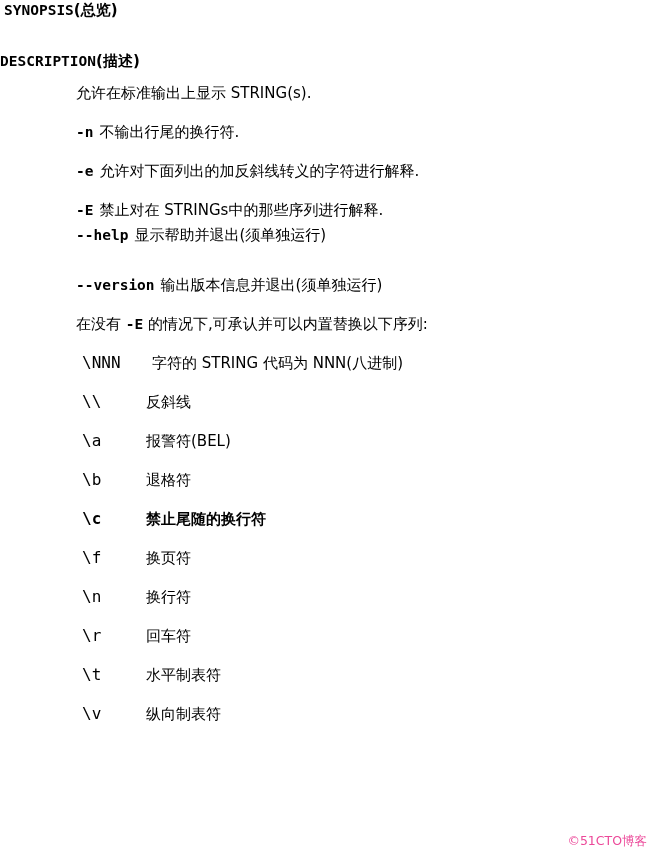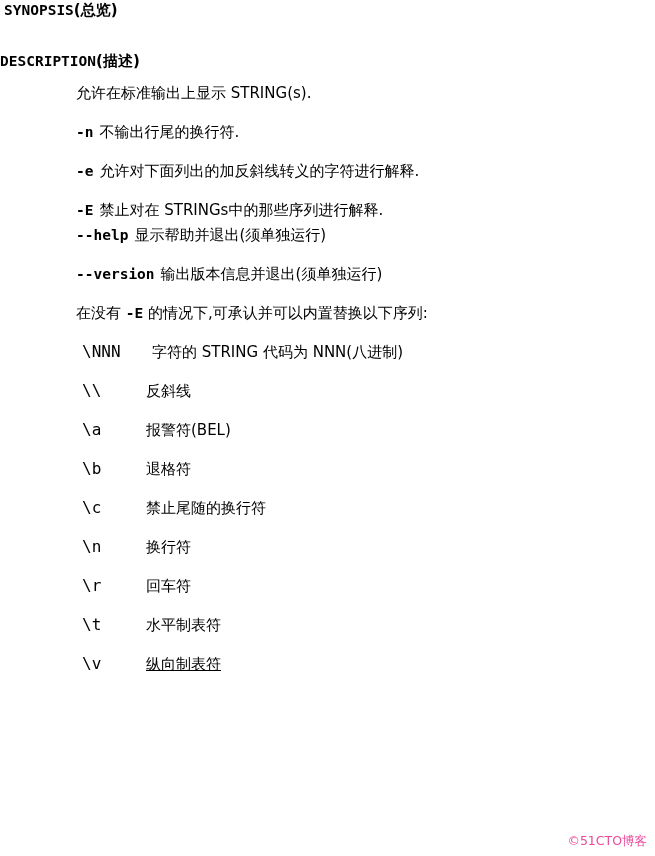--- a/index.html
+++ b/index.html
@@ -97,39 +97,40 @@
   <div class="indent-body"><span class="cjk">允许在标准输出上显示 STRING(s).</span></div>
 
   <div style="height:19px;"></div>
 
   <div class="indent-opt" style="margin-bottom:19px;"><span class="bold" style="font-size:14.5px;">-n</span><span class="cjk" style="margin-left:6px;">不输出行尾的换行符.</span></div>
 
   <div class="indent-opt" style="margin-bottom:19px;"><span class="bold" style="font-size:14.5px;">-e</span><span class="cjk" style="margin-left:6px;">允许对下面列出的加反斜线转义的字符进行解释.</span></div>
 
   <div class="indent-opt" style="margin-bottom:5px;"><span class="bold" style="font-size:14.5px;">-E</span><span class="cjk" style="margin-left:6px;">禁止对在 STRINGs中的那些序列进行解释.</span></div>
 
-  <div class="indent-opt" style="margin-bottom:19px;"><span class="bold" style="font-size:14.5px;">--help</span><span class="cjk" style="margin-left:6px;">显示帮助并退出(须单独运行)</span></div>
+  <div class="indent-opt" style="margin-bottom:30px;"><span class="bold" style="font-size:14.5px;">--help</span><span class="cjk" style="margin-left:6px;">显示帮助并退出(须单独运行)</span></div>
 
   <div class="indent-opt" style="margin-bottom:19px;"><span class="bold" style="font-size:14.5px;">--version</span><span class="cjk" style="margin-left:6px;">输出版本信息并退出(须单独运行)</span></div>
 
   <div class="indent-body" style="margin-bottom:19px;"><span class="cjk">在没有 </span><span class="bold" style="font-size:14.5px;">-E</span><span class="cjk"> 的情况下,可承认并可以内置替换以下序列:</span></div>
 
   <div class="indent-esc" style="margin-bottom:19px;"><span class="esc-tok" style="width:70px;">\NNN</span><span class="cjk">字符的 STRING 代码为 NNN(八进制)</span></div>
 
   <div class="indent-esc" style="margin-bottom:19px;"><span class="esc-tok">\\</span><span class="cjk">反斜线</span></div>
 
   <div class="indent-esc" style="margin-bottom:19px;"><span class="esc-tok">\a</span><span class="cjk">报警符(BEL)</span></div>
 
   <div class="indent-esc" style="margin-bottom:19px;"><span class="esc-tok">\b</span><span class="cjk">退格符</span></div>
 
-  <div class="indent-esc" style="margin-bottom:19px;"><span class="esc-tok">\c</span><span class="cjk">禁止尾随的换行符</span></div>
+  <div class="indent-esc" style="margin-bottom:19px;font-weight:bold;"><span class="esc-tok">\c</span><span class="cjk">禁止尾随的换行符</span></div>
 
+  <div class="indent-esc" style="margin-bottom:19px;"><span class="esc-tok">\f</span><span class="cjk">换页符</span></div>
 
   <div class="indent-esc" style="margin-bottom:19px;"><span class="esc-tok">\n</span><span class="cjk">换行符</span></div>
 
   <div class="indent-esc" style="margin-bottom:19px;"><span class="esc-tok">\r</span><span class="cjk">回车符</span></div>
 
   <div class="indent-esc" style="margin-bottom:19px;"><span class="esc-tok">\t</span><span class="cjk">水平制表符</span></div>
 
-  <div class="indent-esc" style="margin-bottom:19px;text-decoration:underline;"><span class="esc-tok">\v</span><span class="cjk">纵向制表符</span></div>
+  <div class="indent-esc" style="margin-bottom:19px;"><span class="esc-tok">\v</span><span class="cjk">纵向制表符</span></div>
 
   <div class="watermark">©51CTO博客</div>
 </div>
 
 </body></html>

